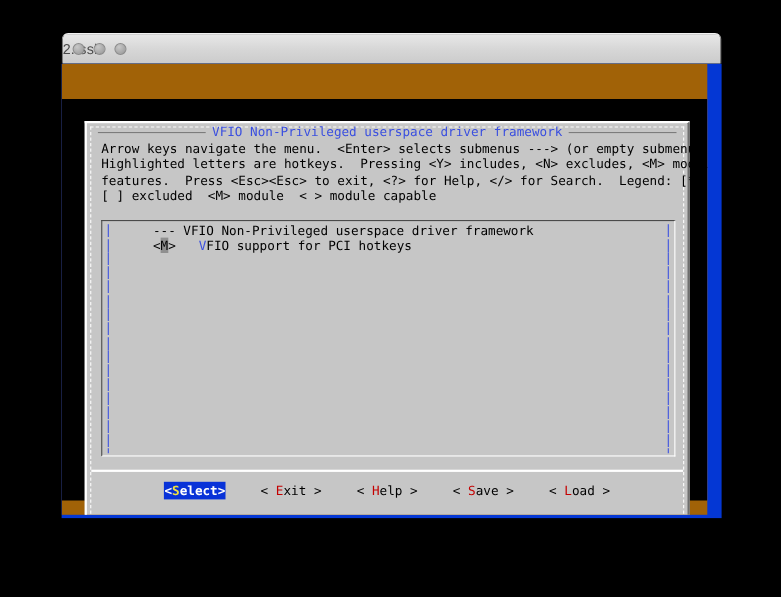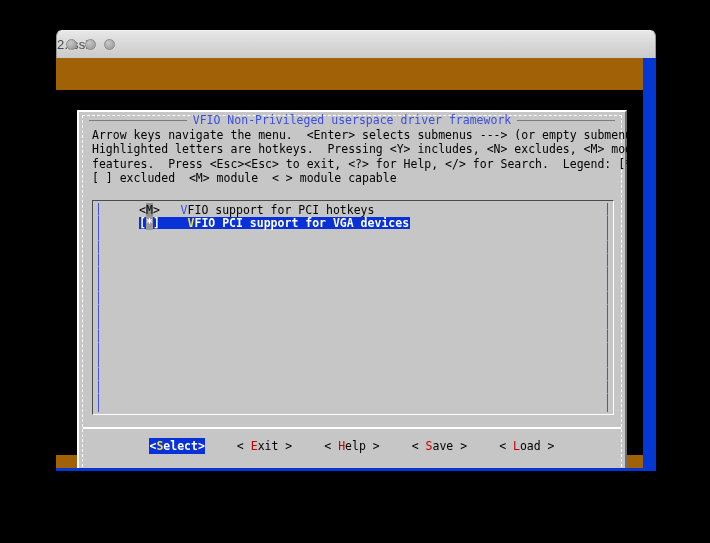--- a/index.html
+++ b/index.html
@@ -356,22 +356,22 @@
 |
 |
 |
 |
 |
 |
 |
 |
 |</div>
           <div id="list-items">
+              <div class="list-row separator"><span>--- </span><span>VFIO Non-Privileged userspace driver framework</span></div>
               <div class="list-row"><span>&lt;</span><span class="curs">M</span><span>&gt;</span><span>   </span><span class="hotkey">V</span><span>FIO support for PCI hotkeys</span></div>
-              <div class="list-row selected"><span>[</span><span class="curs">*</span><span>]</span><span>    </span><span class="hotkey">V</span><span>FIO PCI support for VGA devices</span></div>
             </div>
         </div>
 
         <div id="button-separator"></div>
         <div id="button-bar">
             <span class="btn active"><span>&lt;</span><span class="bhot">S</span><span>elect&gt;</span></span>
             <span class="btn"><span>&lt; </span><span class="bhot">E</span><span>xit &gt;</span></span>
             <span class="btn"><span>&lt; </span><span class="bhot">H</span><span>elp &gt;</span></span>
             <span class="btn"><span>&lt; </span><span class="bhot">S</span><span>ave &gt;</span></span>
             <span class="btn"><span>&lt; </span><span class="bhot">L</span><span>oad &gt;</span></span>

